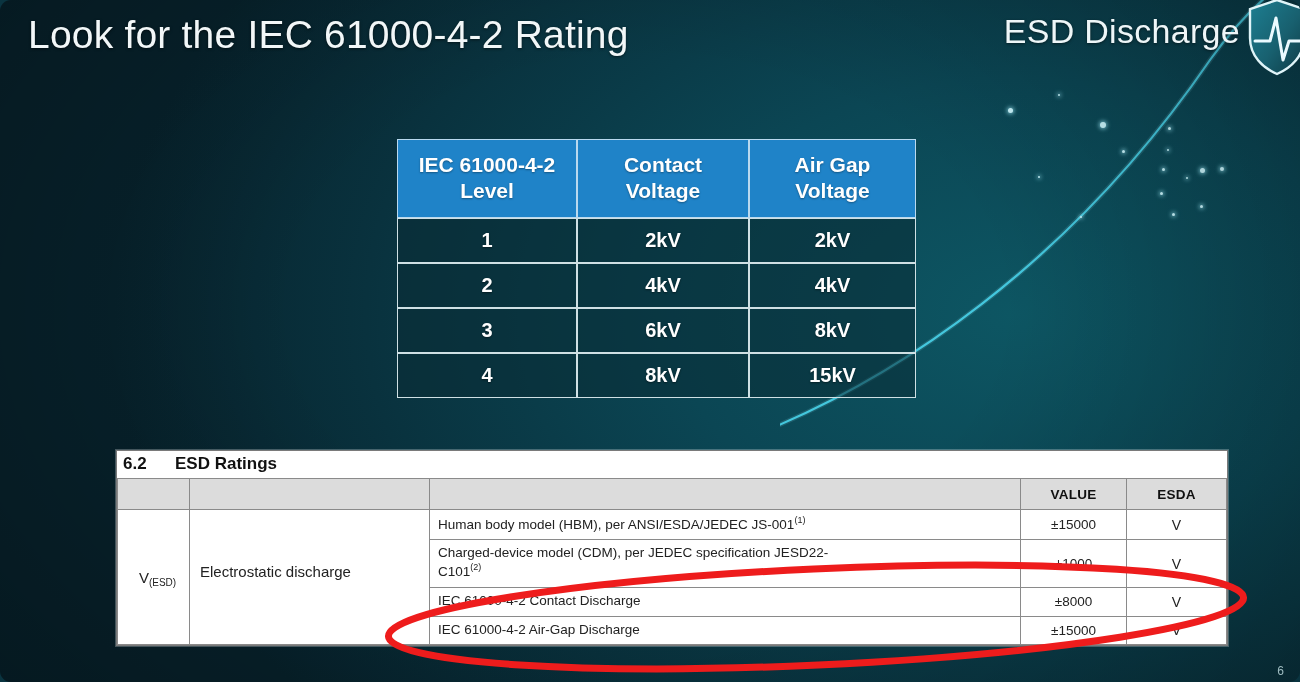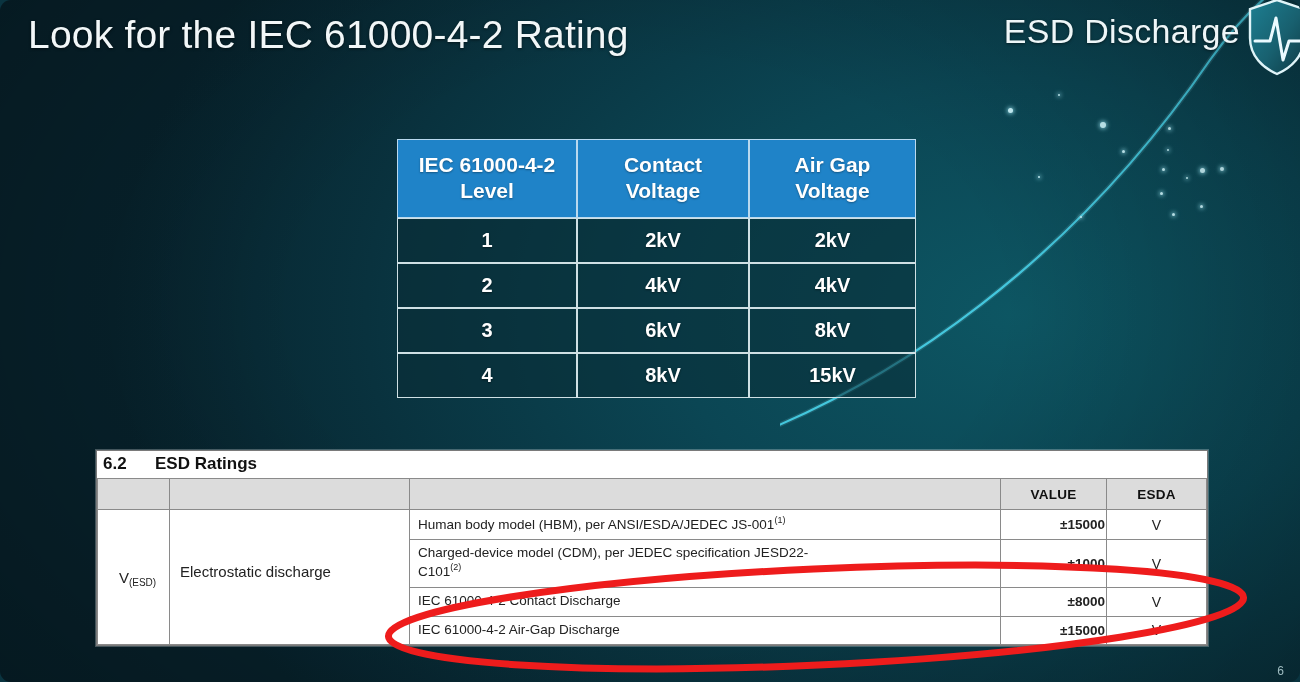--- a/index.html
+++ b/index.html
@@ -58,42 +58,42 @@
     text-align:center;padding:10px 4px;
     border:1px solid #cfe0e4;
     text-shadow:0 1px 2px rgba(0,0,0,.45);
   }
   #leveltable col.c0{width:180px}
   #leveltable col.c1{width:172px}
   #leveltable col.c2{width:167px}
 
   
   #datasheet{
-    position:absolute;left:96px;top:450px;width:1110px;
+    position:absolute;left:116px;top:450px;width:1110px;
     background:#ffffff;
     border:1px solid #7a7a7a;
     box-shadow:0 0 0 1px rgba(255,255,255,.25);
   }
   #ds-title{
     font-size:17px;font-weight:bold;color:#111;
     padding:3px 4px 4px 6px;background:#fff;
     white-space:nowrap;
   }
   #ds-title .num{display:inline-block;min-width:52px;}
   #ds-table{border-collapse:collapse;width:100%;table-layout:fixed;font-size:13.5px;color:#222;}
   #ds-table th,#ds-table td{border:1px solid #8a8a8a;}
   #ds-table thead th{
     background:#dcdcdc;height:28px;font-size:13.5px;font-weight:bold;
     color:#111;text-align:center;letter-spacing:.2px;
   }
   #ds-table thead th.blank{background:#dcdcdc;}
   td.sym{width:72px;text-align:center;padding:0 0 0 8px;font-size:15px;vertical-align:middle;}
   td.param{width:240px;text-align:left;padding:0 6px 12px 10px;font-size:15px;vertical-align:middle;}
   td.cond{padding:5px 8px 6px 8px;line-height:1.25;vertical-align:middle;}
-  td.val{width:106px;text-align:right;font-weight:bold;font-size:13.5px;}
+  td.val{width:106px;text-align:center;font-weight:normal;font-size:13.5px;}
   td.unit{width:100px;text-align:center;font-size:14px;}
   sup{font-size:9px;vertical-align:super;}
   sub{font-size:10px;vertical-align:baseline;position:relative;top:3px;}
 
   
   #redcircle{position:absolute;left:378px;top:558px;width:876px;height:118px;pointer-events:none;}
 
   
   #pagenum{
     position:absolute;right:16px;bottom:4px;

